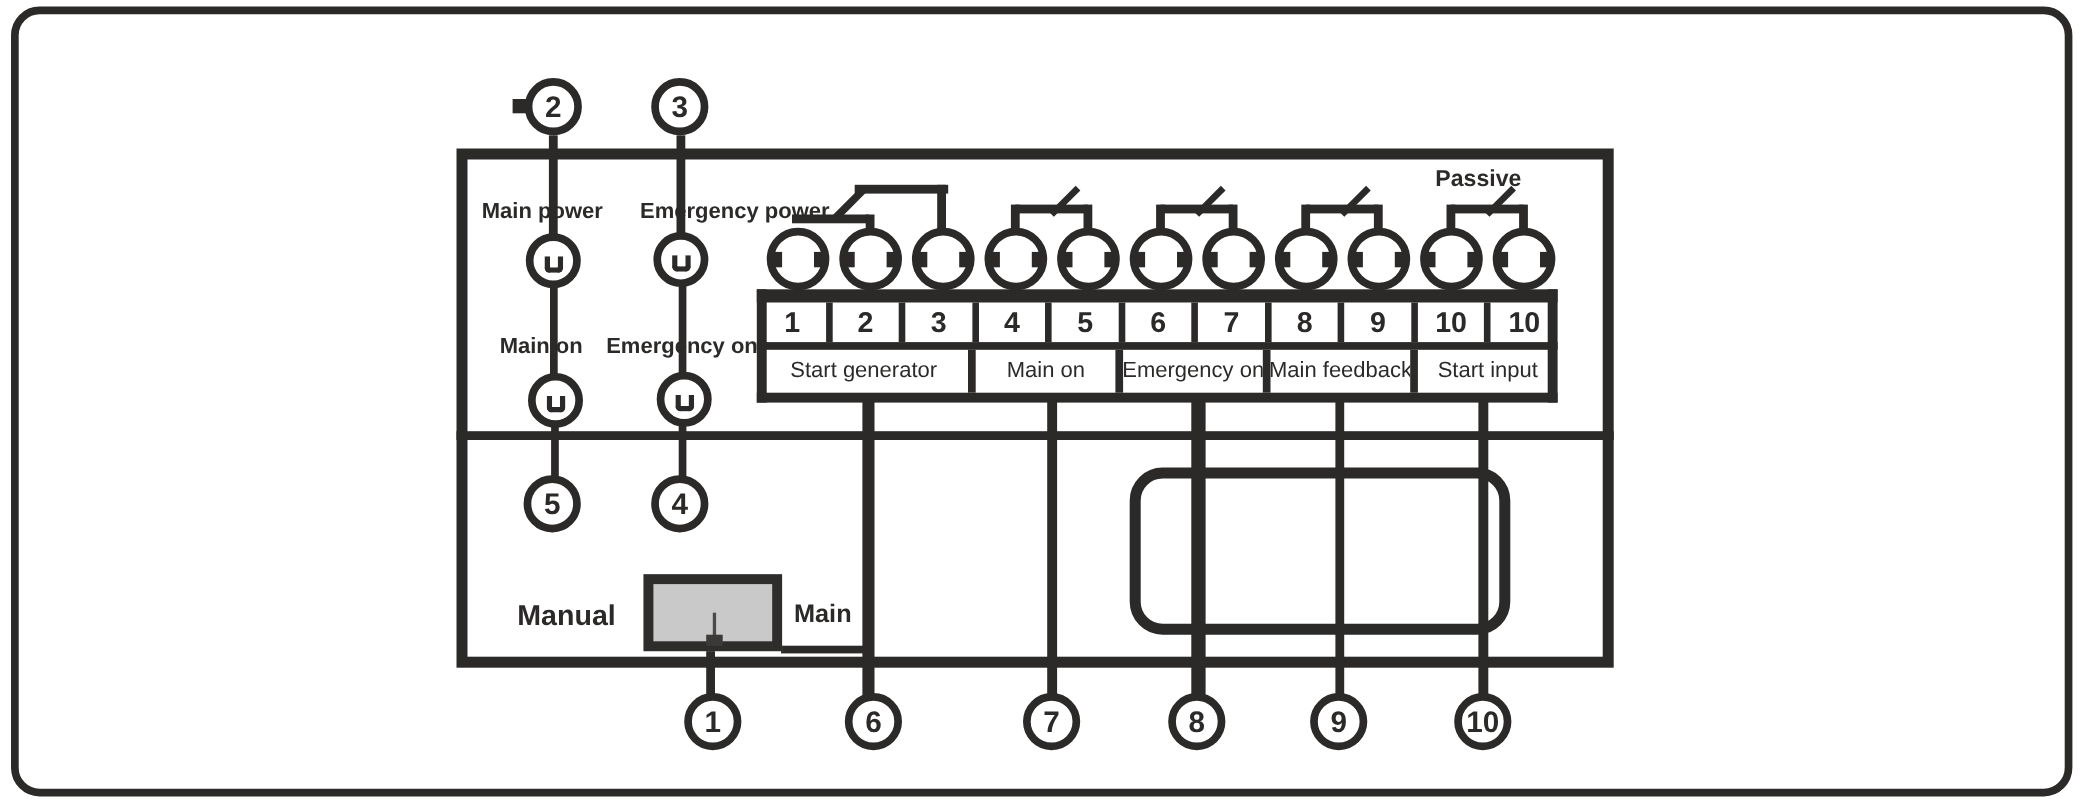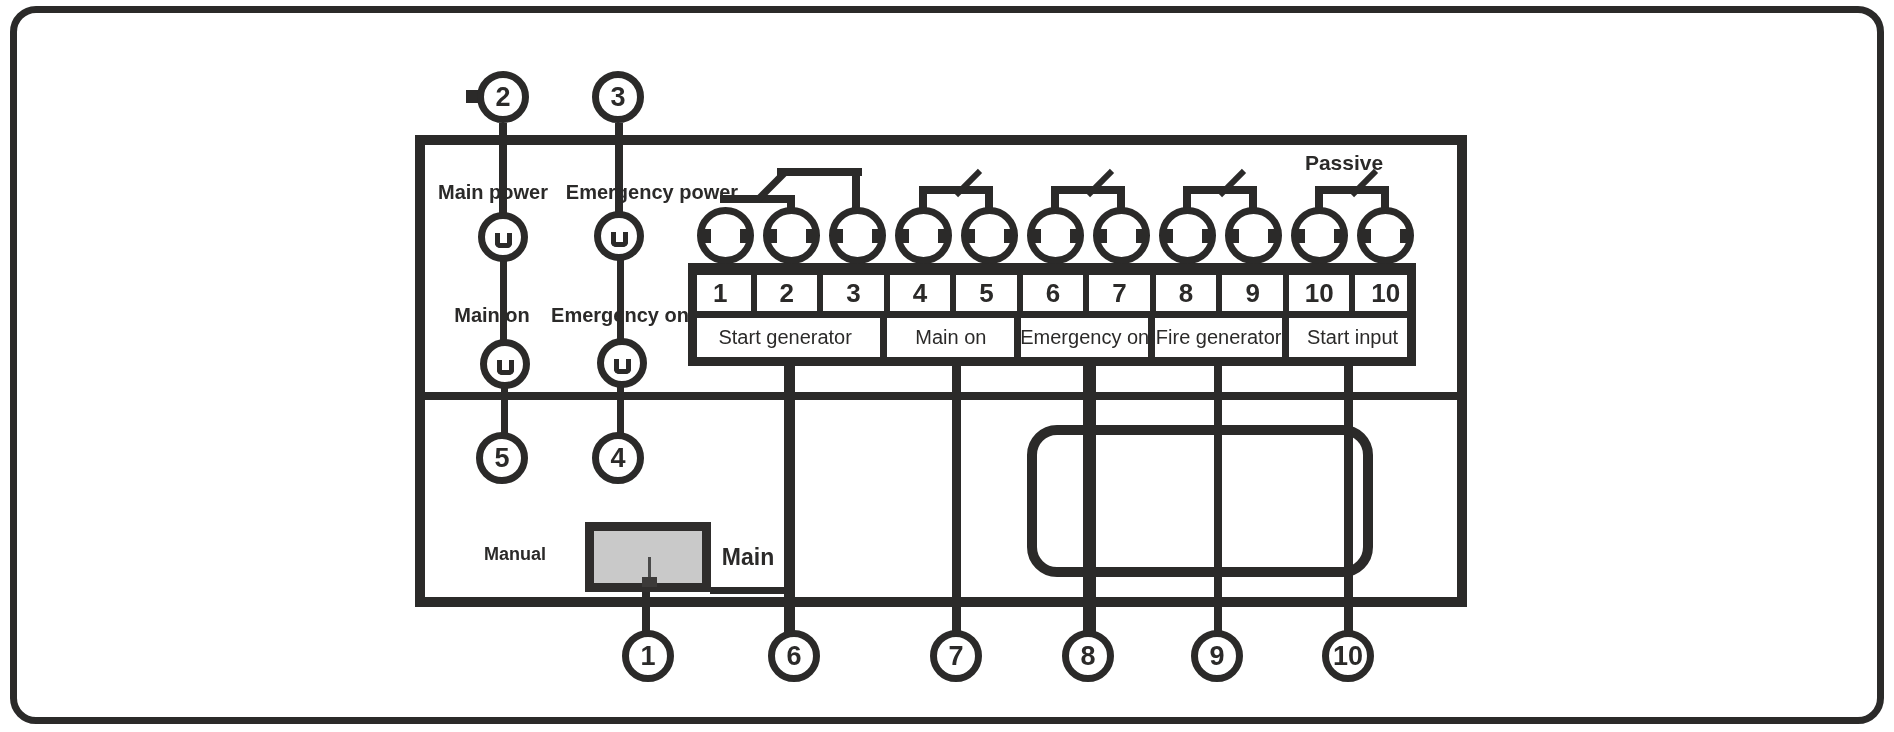--- a/index.html
+++ b/index.html
@@ -120,28 +120,28 @@
     <div class="numcell">8</div>
     <div class="numcell">9</div>
     <div class="numcell">10</div>
     <div class="numcell">10</div>
   </div>
 
   <div class="grouprow">
     <div class="gcell g3">Start generator</div>
     <div class="gcell g2">Main on</div>
     <div class="gcell g2">Emergency on</div>
-    <div class="gcell g2">Fire generator</div>
+    <div class="gcell g2">Main feedback</div>
     <div class="gcell g2">Start input</div>
   </div>
 
   <div class="lbl" style="left:1264px;top:151px;width:160px;font-size:21px;">Passive</div>
 
   <div class="lbl" style="left:393px;top:181px;width:200px;">Main power</div>
-  <div class="lbl" style="left:552px;top:181px;width:200px;">Emergency power</div>
+  <div class="lbl" style="left:568px;top:181px;width:200px;">Emergency power</div>
 
   <div class="c screw" style="left:478px;top:212px;">
       <div class="uslot"></div>
     </div>
   <div class="c screw" style="left:594px;top:211px;">
       <div class="uslot"></div>
     </div>
 
   <div class="lbl" style="left:392px;top:304px;width:200px;">Main on</div>
   <div class="lbl" style="left:520px;top:304px;width:200px;">Emergency on</div>
@@ -152,21 +152,21 @@
   <div class="c screw" style="left:597px;top:338px;">
       <div class="uslot"></div>
     </div>
 
   <div class="ln" style="left:466px;top:90px;width:14px;height:13px;"></div>
   <div class="c callout" style="left:477px;top:71px;">2</div>
   <div class="c callout" style="left:592px;top:71px;">3</div>
   <div class="c callout" style="left:476px;top:432px;">5</div>
   <div class="c callout" style="left:592px;top:432px;">4</div>
 
-  <div class="lbl" style="left:415px;top:545px;width:200px;font-size:18px;">Manual</div>
+  <div class="lbl" style="left:415px;top:545px;width:200px;font-size:26px;">Manual</div>
   <div class="switchbox">
     <div style="position:absolute;left:50%;top:26px;width:3px;height:30px;background:#4a4a4a;"></div>
     <div style="position:absolute;left:44%;bottom:-4px;width:15px;height:10px;background:#3c3a39;"></div>
   </div>
   <div class="lbl" style="left:648px;top:545px;width:200px;font-size:23px;">Main</div>
 
   <div class="c callout" style="left:622px;top:630px;">1</div>
   <div class="c callout" style="left:768px;top:630px;">6</div>
   <div class="c callout" style="left:930px;top:630px;">7</div>
   <div class="c callout" style="left:1062px;top:630px;">8</div>

